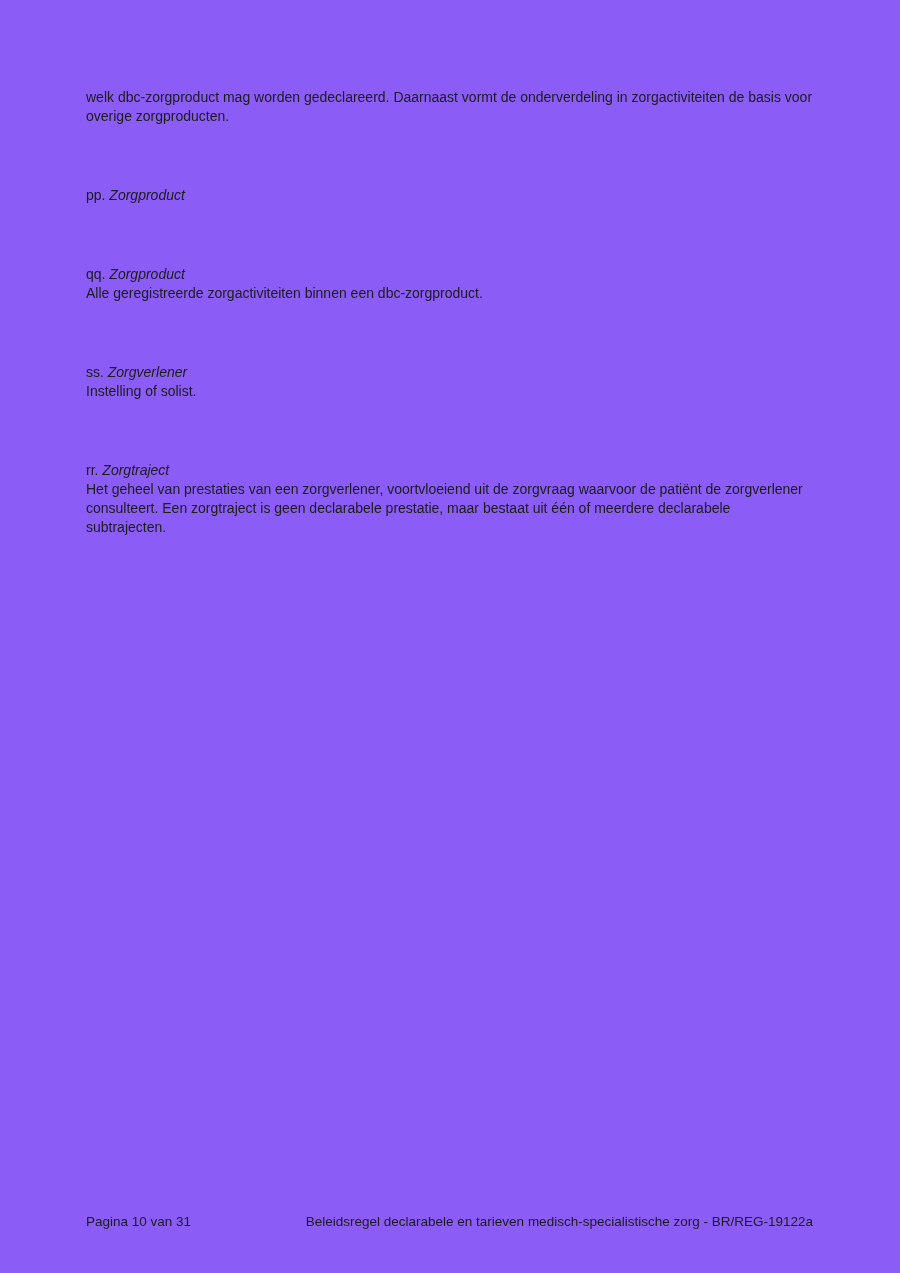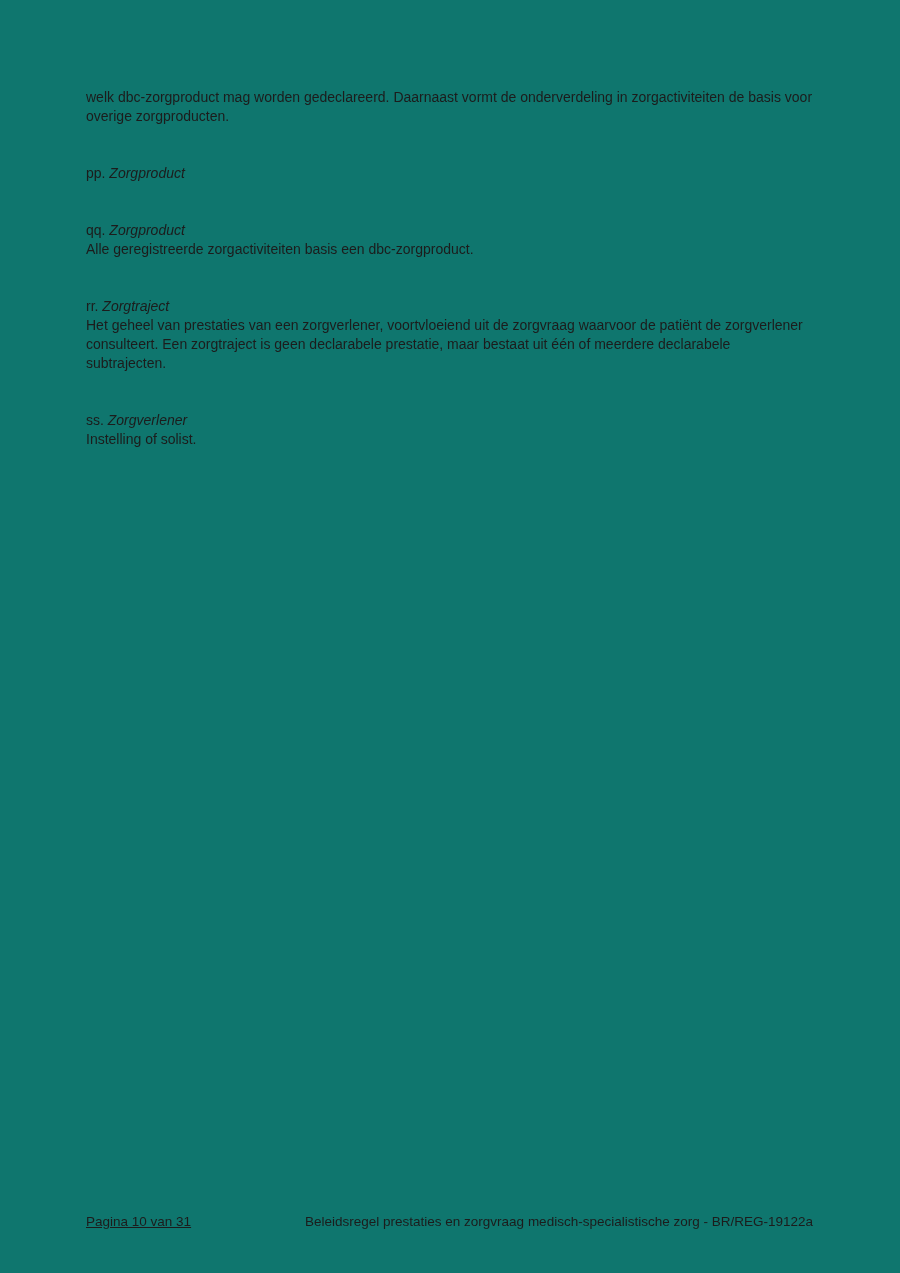--- a/index.html
+++ b/index.html
@@ -13,38 +13,38 @@
     position: relative;
     font-family: "Liberation Sans", "DejaVu Sans", sans-serif;
     color: #1c1c1c;
     overflow: hidden;
   }
   .page {
     position: absolute;
     top: 0; left: 0;
     width: 900px;
     height: 1273px;
-    background: #0f766e;
+    background: #8b5cf6;
   }
   .content {
     position: absolute;
     top: 88px;
     left: 86px;
     width: 727px;
     font-size: 14px;
     line-height: 19px;
   }
   .content p {
     margin: 0;
   }
   .intro-paragraph {
     margin: 0;
   }
   .def-block {
-    margin-top: 38px;
+    margin-top: 60px;
   }
   .term-line {
     margin: 0 0 10px 0;
   }
   .term-label {
     font-style: normal;
   }
   .term-name {
     font-style: italic;
   }
@@ -54,21 +54,20 @@
     left: 86px;
     width: 727px;
     display: flex;
     justify-content: space-between;
     align-items: baseline;
     font-size: 13.5px;
     line-height: 17px;
   }
   .footer .page-number {
     white-space: nowrap;
-    text-decoration: underline;
   }
   .footer .doc-title {
     white-space: nowrap;
     text-align: right;
   }
 </style>
 </head>
 <body>
 
 <div class="page">
@@ -76,33 +75,33 @@
   <div class="content">
 
     <p class="intro-paragraph">welk dbc-zorgproduct mag worden gedeclareerd. Daarnaast vormt de onderverdeling in zorgactiviteiten de basis voor overige zorgproducten.</p>
 
     <div class="def-block">
       <p class="term-line"><span class="term-label">pp.</span>&nbsp;<span class="term-name">Zorgproduct</span></p>
     </div>
 
     <div class="def-block">
       <p class="term-line"><span class="term-label">qq.</span>&nbsp;<span class="term-name">Zorgproduct</span></p>
-      <p class="definition-text">Alle geregistreerde zorgactiviteiten basis een dbc-zorgproduct.</p>
+      <p class="definition-text">Alle geregistreerde zorgactiviteiten binnen een dbc-zorgproduct.</p>
+    </div>
+
+    <div class="def-block">
+      <p class="term-line"><span class="term-label">ss.</span>&nbsp;<span class="term-name">Zorgverlener</span></p>
+      <p class="definition-text">Instelling of solist.</p>
     </div>
 
     <div class="def-block">
       <p class="term-line"><span class="term-label">rr.</span>&nbsp;<span class="term-name">Zorgtraject</span></p>
       <p class="definition-text">Het geheel van prestaties van een zorgverlener, voortvloeiend uit de zorgvraag waarvoor de patiënt de zorgverlener consulteert. Een zorgtraject is geen declarabele prestatie, maar bestaat uit één of meerdere declarabele subtrajecten.</p>
     </div>
 
-    <div class="def-block">
-      <p class="term-line"><span class="term-label">ss.</span>&nbsp;<span class="term-name">Zorgverlener</span></p>
-      <p class="definition-text">Instelling of solist.</p>
-    </div>
-
   </div>
 
   <div class="footer">
     <span class="page-number">Pagina 10 van 31</span>
-    <span class="doc-title">Beleidsregel prestaties en zorgvraag medisch-specialistische zorg - BR/REG-19122a</span>
+    <span class="doc-title">Beleidsregel declarabele en tarieven medisch-specialistische zorg - BR/REG-19122a</span>
   </div>
 
 </div>
 
 </body></html>

